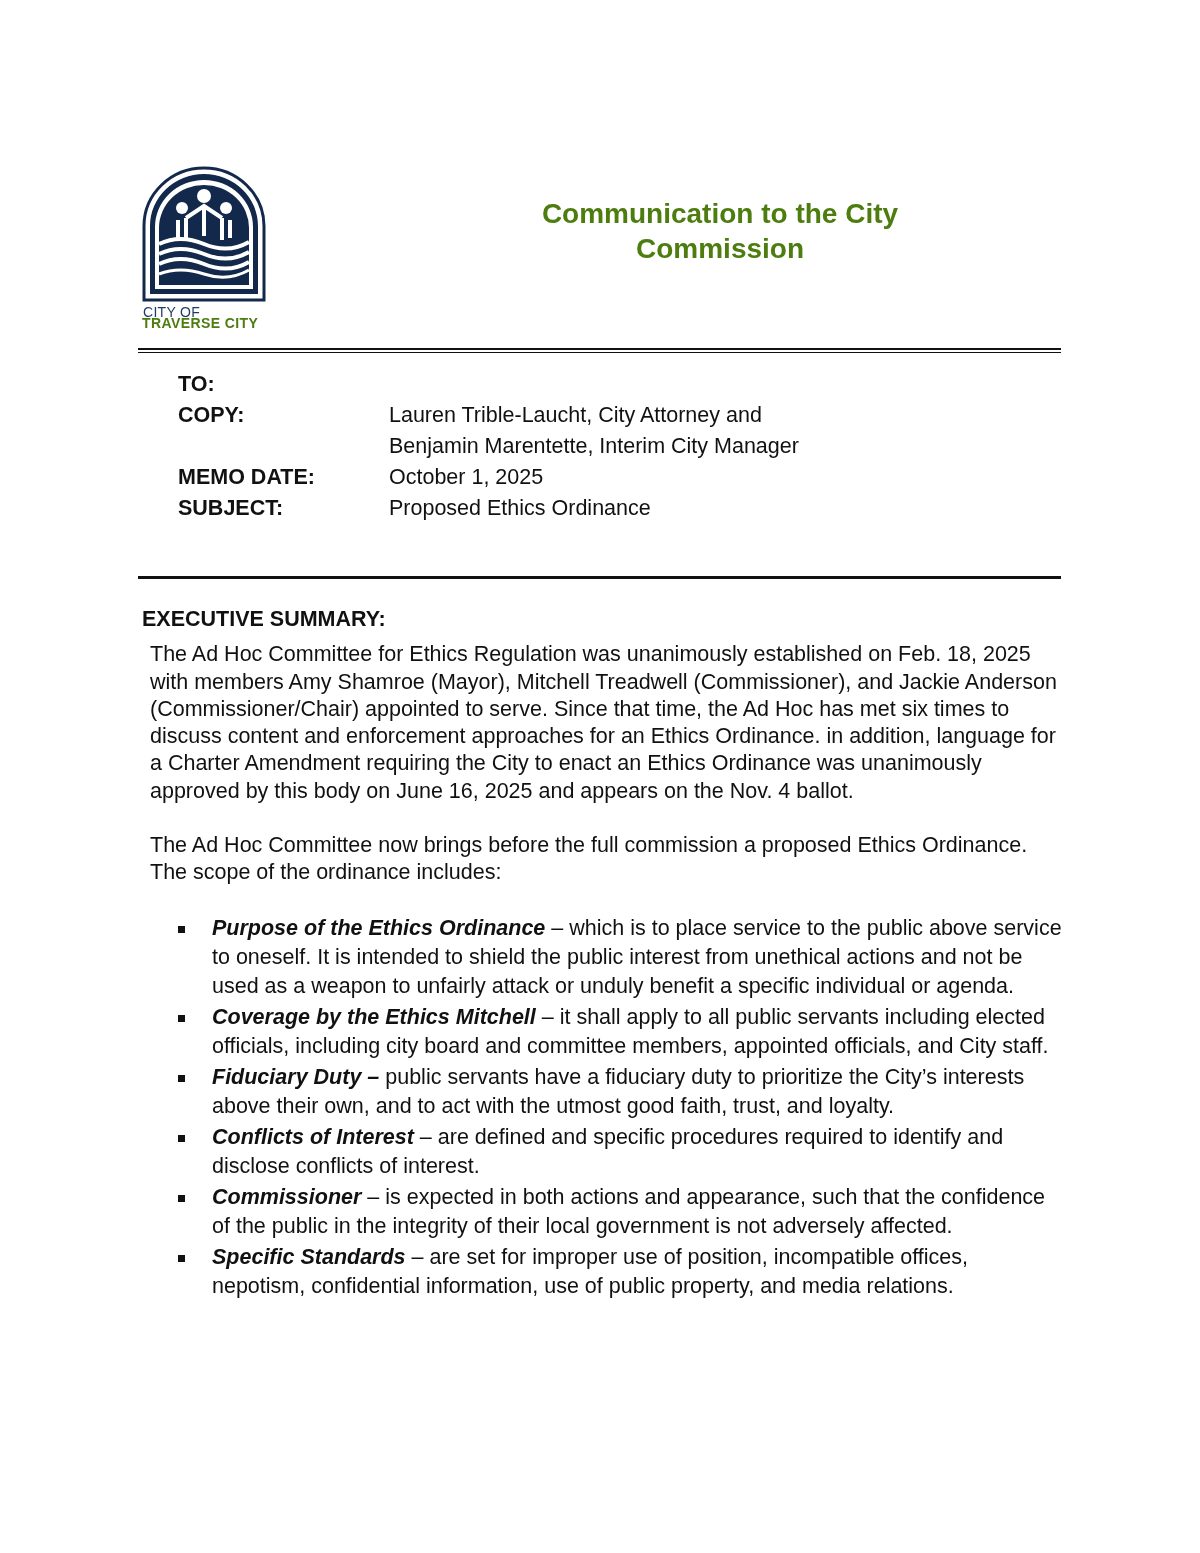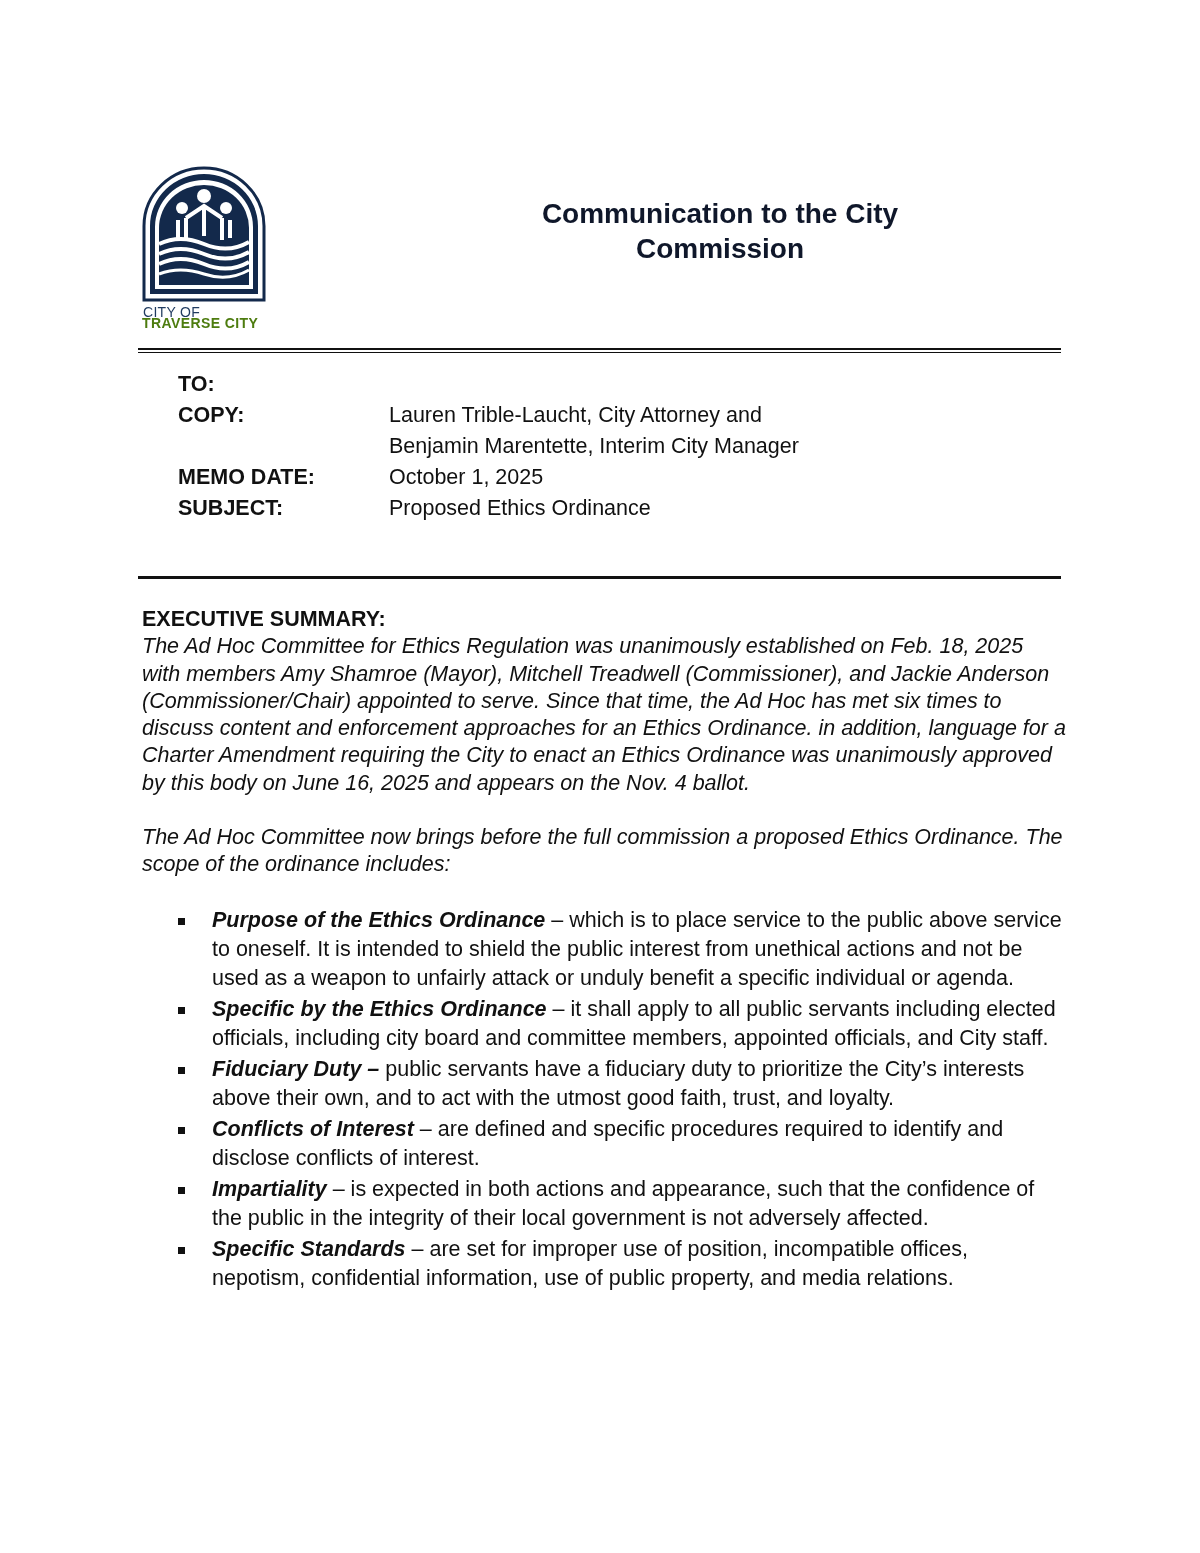--- a/index.html
+++ b/index.html
@@ -2,31 +2,31 @@
 <html><head>
 <meta charset="utf-8">
 <style>
   html, body { margin: 0; padding: 0; background: #ffffff; }
   body { width: 1200px; height: 1553px; position: relative; overflow: hidden;
          font-family: "Liberation Sans", sans-serif; color: #111; }
   .logo { position: absolute; left: 142px; top: 166px; width: 124px; height: 170px; }
   .logo-sub1 { position: absolute; left: 143px; top: 304px; font-size: 14px; color: #1f3a5f; letter-spacing: 0.3px; }
   .logo-sub2 { position: absolute; left: 142px; top: 315px; font-size: 14px; font-weight: bold; color: #4d7c0f; letter-spacing: 0.4px; }
   .title { position: absolute; left: 470px; top: 196px; width: 500px; text-align: center;
-           font-size: 28px; font-weight: bold; line-height: 35px; color: #0f172a; }
+           font-size: 28px; font-weight: bold; line-height: 35px; color: #4d7c0f; }
   .rule-double { position: absolute; left: 138px; width: 923px; top: 348px; height: 5px;
                  border-top: 2px solid #111; border-bottom: 1px solid #111; box-sizing: border-box; }
   .rule-thick { position: absolute; left: 138px; width: 923px; top: 576px; height: 3px; background: #111; }
   .memo { position: absolute; left: 142px; top: 369px; }
   .memo-row { display: flex; font-size: 21.5px; line-height: 31px; }
   .memo-label { width: 211px; font-weight: bold; margin-left: 36px; }
   .memo-value { width: 700px; }
   .content { position: absolute; left: 142px; top: 606px; width: 925px; font-size: 21.5px; line-height: 27.3px; }
   .h-exec { font-weight: bold; }
-  .para { margin: 0; font-style: italic; }
+  .para { margin: 8px; }
   .para2 { margin-top: 27px; }
   ul.bullets { list-style: none; margin: 27px 0 0 0; padding: 0; }
   ul.bullets li { position: relative; padding-left: 70px; margin-bottom: 2px; line-height: 29px; }
   ul.bullets li .bullet { position: absolute; left: 36px; top: 12px; width: 7px; height: 7px; background: #111; }
   .term { font-weight: bold; font-style: italic; }
 </style>
 </head>
 <body>
 
 <div class="logo">
@@ -81,19 +81,19 @@
 </div>
 
 <div class="rule-thick"></div>
 
 <div class="content">
   <div class="h-exec">EXECUTIVE SUMMARY:</div>
   <p class="para">The Ad Hoc Committee for Ethics Regulation was unanimously established on Feb. 18, 2025 with members Amy Shamroe (Mayor), Mitchell Treadwell (Commissioner), and Jackie Anderson (Commissioner/Chair) appointed to serve.  Since that time, the Ad Hoc has met six times to discuss content and enforcement approaches for an Ethics Ordinance.  in addition, language for a Charter Amendment requiring the City to enact an Ethics Ordinance was unanimously approved by this body on June 16, 2025 and appears on the Nov. 4 ballot.</p>
   <p class="para para2">The Ad Hoc Committee now brings before the full commission a proposed Ethics Ordinance.  The scope of the ordinance includes:</p>
   <ul class="bullets">
     <li><span class="bullet"></span><span class="term">Purpose of the Ethics Ordinance</span><span> – which is to place service to the public above service to oneself.  It is intended to shield the public interest from unethical actions and not be used as a weapon to unfairly attack or unduly benefit a specific individual or agenda.</span></li>
-    <li><span class="bullet"></span><span class="term">Specific by the Ethics Ordinance</span><span> – it shall apply to all public servants including elected officials, including city board and committee members, appointed officials, and City staff.</span></li>
+    <li><span class="bullet"></span><span class="term">Coverage by the Ethics Mitchell</span><span> – it shall apply to all public servants including elected officials, including city board and committee members, appointed officials, and City staff.</span></li>
     <li><span class="bullet"></span><span class="term">Fiduciary Duty –</span><span> public servants have a fiduciary duty to prioritize the City’s interests above their own, and to act with the utmost good faith, trust, and loyalty.</span></li>
     <li><span class="bullet"></span><span class="term">Conflicts of Interest</span><span> – are defined and specific procedures required to identify and disclose conflicts of interest.</span></li>
-    <li><span class="bullet"></span><span class="term">Impartiality</span><span> – is expected in both actions and appearance, such that the confidence of the public in the integrity of their local government is not adversely affected.</span></li>
+    <li><span class="bullet"></span><span class="term">Commissioner</span><span> – is expected in both actions and appearance, such that the confidence of the public in the integrity of their local government is not adversely affected.</span></li>
     <li><span class="bullet"></span><span class="term">Specific Standards</span><span> – are set for improper use of position, incompatible offices, nepotism, confidential information, use of public property, and media relations.</span></li>
   </ul>
 </div>
 
 </body></html>

